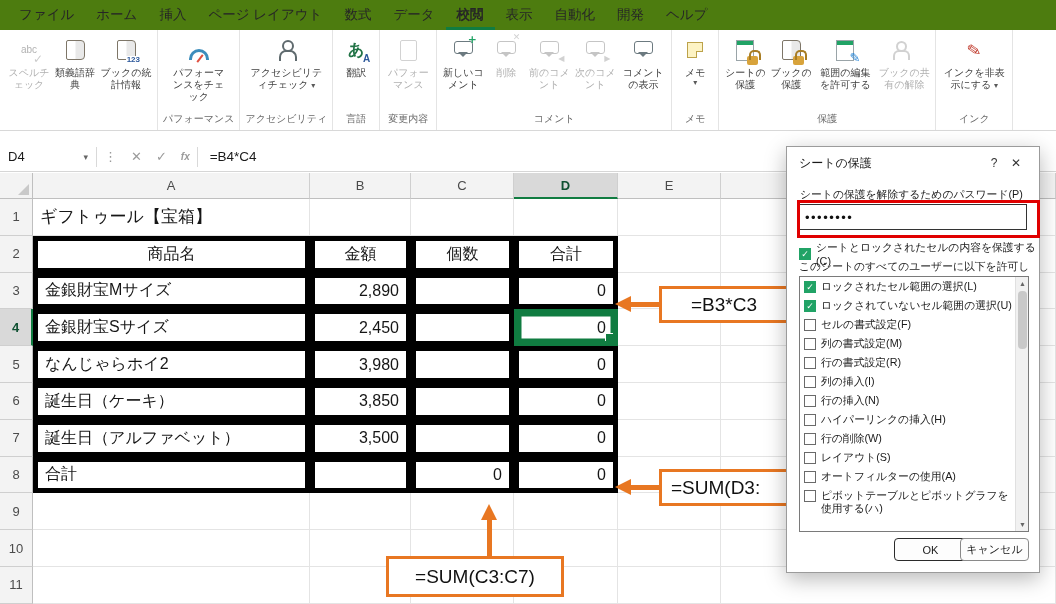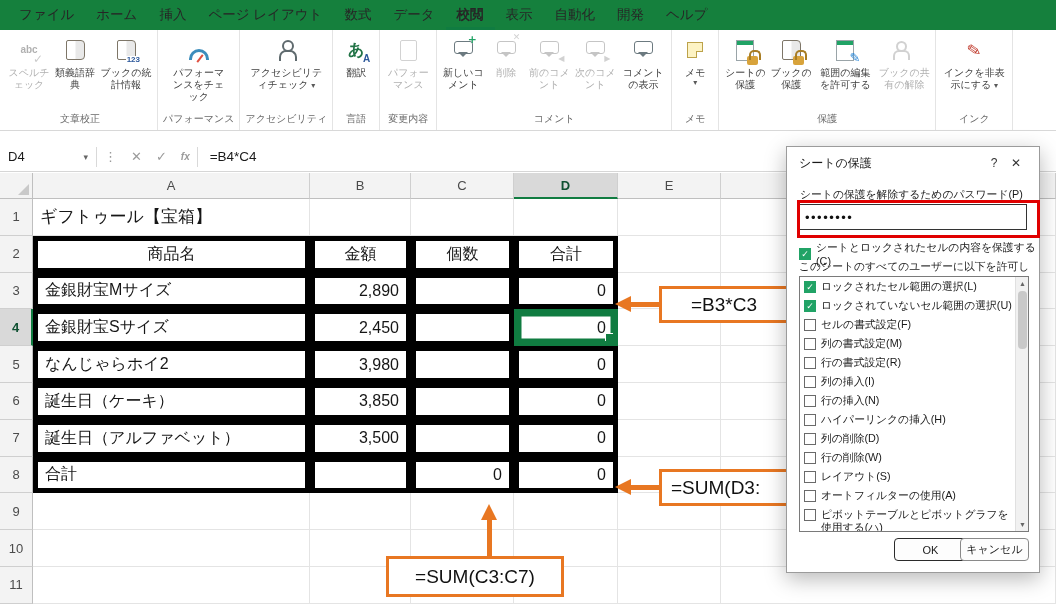--- a/index.html
+++ b/index.html
@@ -1,38 +1,38 @@
 <!DOCTYPE html>
 <html><head>
 <meta charset="utf-8">
 <style>
   * { box-sizing: border-box; margin: 0; padding: 0; }
   html,body { width:1056px; height:604px; }
   body { font-family:"Liberation Sans","DejaVu Sans",sans-serif; background:#fff; overflow:hidden; }
   .app { position:relative; width:1056px; height:604px; background:#fff; overflow:hidden; }
 
   
-  .menubar { position:absolute; top:0; left:0; width:100%; height:30px; display:flex; align-items:center; padding-left:8px; background:#15803d; }
+  .menubar { position:absolute; top:0; left:0; width:100%; height:30px; display:flex; align-items:center; padding-left:8px; background:#4d7c0f; }
   .mtab { font-size:13.5px; color:#262626; padding:0 11px; height:30px; display:flex; align-items:center; cursor:default; white-space:nowrap; }
   .mtab.active { font-weight:700; box-shadow: inset 0 -3px 0 #107C41; }
 
   
   .ribbon { position:absolute; top:30px; left:0; width:100%; height:101px; background:#fff; border-bottom:1px solid #D8D8D8; display:flex; align-items:stretch; padding:0 3px; overflow:hidden; }
   .rgroup { display:flex; flex-direction:column; border-right:1px solid #E4E4E4; padding:1px 3px 0; }
   .rbtns { flex:1; display:flex; align-items:flex-start; justify-content:center; }
   .gname { font-size:10px; color:#6A6A6A; text-align:center; padding:1px 2px 4px; white-space:nowrap; }
   .rbtn { display:flex; flex-direction:column; align-items:center; padding:2px 1px 0; border-radius:3px; }
   .rlabel { font-size:10px; line-height:1.22; text-align:center; color:#3F3F3F; word-break:break-all; }
   .caret { font-size:8px; color:#5A5A5A; line-height:1; }
   .dis { opacity:.42; filter:grayscale(1); }
   .w40{width:40px}.w46{width:46px}.w50{width:50px}.w56{width:56px}.w62{width:62px}.w70{width:70px}.w80{width:80px}
 
   
   .ic { position:relative; width:30px; height:30px; margin:2px auto 2px; display:flex; align-items:center; justify-content:center; }
-  .abc-t { font-size:10px; font-weight:700; color:#444; line-height:1; }
+  .abc-t { font-size:10px; font-weight:400; color:#444; line-height:1; }
   .chk-g { position:absolute; bottom:0; right:1px; color:#21A366; font-size:12px; font-weight:700; line-height:1; }
   .sh-book { width:19px; height:20px; border:1.5px solid #7E7668; border-radius:2px 4px 4px 2px; background:linear-gradient(to right,#fff 47%,#E9E9E9 53%); }
   .ov { position:absolute; font-weight:700; line-height:1; }
   .ov-123 { font-size:8px; color:#2B579A; bottom:1px; right:0; background:#fff; padding:0 1px; }
   .sh-gauge { width:20px; height:11px; border:3px solid #3C8DBC; border-bottom:none; border-radius:12px 12px 0 0; position:relative; margin-top:8px; }
   .sh-gauge::after { content:""; position:absolute; left:7px; top:2px; width:2px; height:9px; background:#E04F3F; transform:rotate(38deg); }
   .sh-person { width:18px; height:21px; position:relative; }
   .sh-person::before { content:""; position:absolute; top:0; left:5px; width:8px; height:8px; border:2px solid #5F6A6E; border-radius:50%; }
   .sh-person::after { content:""; position:absolute; bottom:0; left:2px; width:14px; height:9px; border:2px solid #5F6A6E; border-bottom:none; border-radius:7px 7px 0 0; }
   .tr-a { font-size:16px; font-weight:700; color:#217346; line-height:1; }
@@ -153,21 +153,20 @@
           <span class="rlabel">類義語辞典</span>
         </div>
         <div class="rbtn w56">
           <span class="ic">
               <span class="sh-book"></span>
               <span class="ov ov-123">123</span>
             </span>
           <span class="rlabel">ブックの統計情報</span>
         </div>
       </div>
-      <div class="gname">文章校正</div>
     </div>
 
     <div class="rgroup">
       <div class="rbtns">
         <div class="rbtn w62">
           <span class="ic">
               <span class="sh-gauge"></span>
             </span>
           <span class="rlabel">パフォーマンスをチェック</span>
         </div>
@@ -490,24 +489,20 @@
       <div class="litem">
         <span class="cb"></span>
         <span>行の挿入(N)</span>
       </div>
       <div class="litem">
         <span class="cb"></span>
         <span>ハイパーリンクの挿入(H)</span>
       </div>
       <div class="litem">
         <span class="cb"></span>
-        <span>列の削除(D)</span>
-      </div>
-      <div class="litem">
-        <span class="cb"></span>
         <span>行の削除(W)</span>
       </div>
       <div class="litem">
         <span class="cb"></span>
         <span>レイアウト(S)</span>
       </div>
       <div class="litem">
         <span class="cb"></span>
         <span>オートフィルターの使用(A)</span>
       </div>

